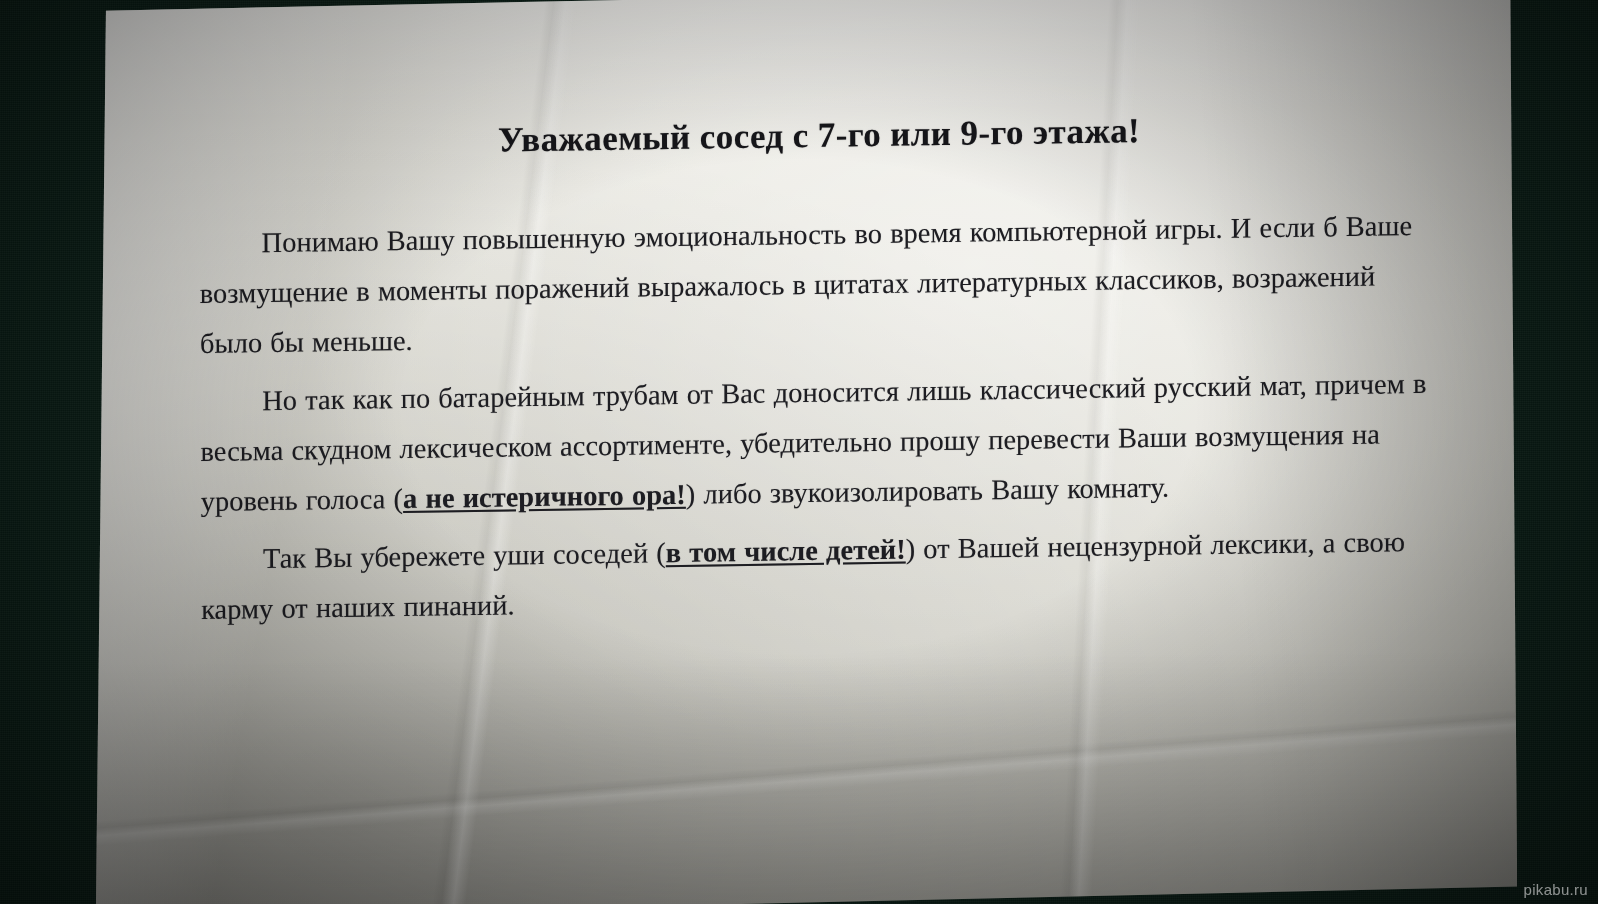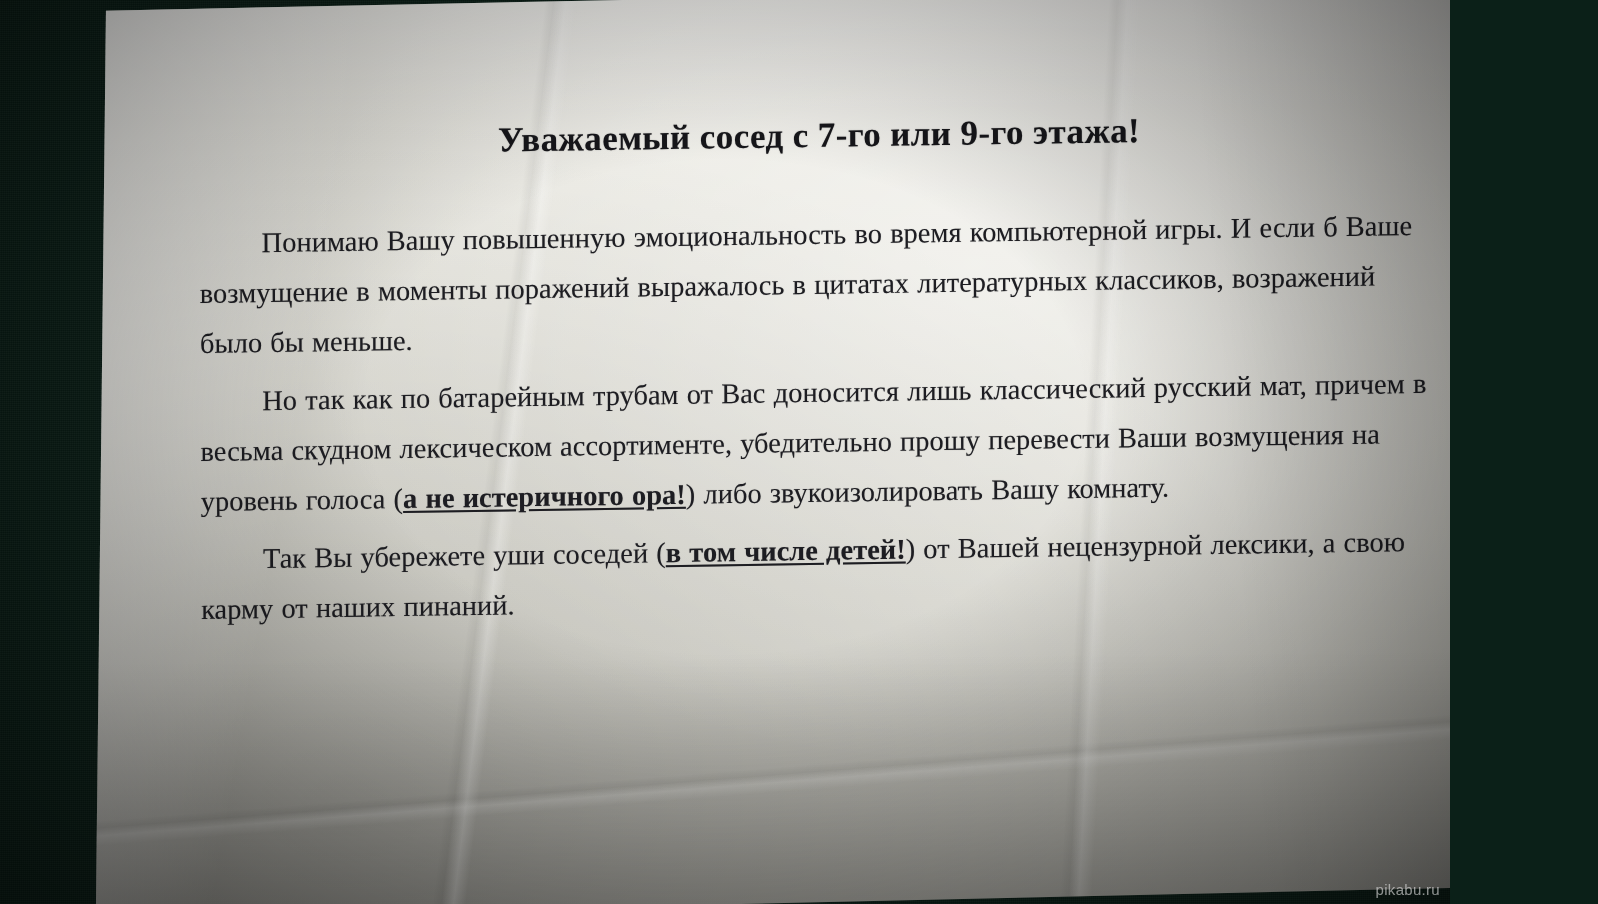--- a/index.html
+++ b/index.html
@@ -10,21 +10,21 @@
   body {
     width: 1598px;
     height: 904px;
     overflow: hidden;
     font-family: "Liberation Serif", serif;
   }
 
   
   #scene {
     position: relative;
-    width: 1450px;
+    width: 1598px;
     height: 904px;
     background:
       radial-gradient(ellipse at 20% 20%, #16miss 0%, transparent 0%),
       linear-gradient(135deg, #123025 0%, #0d2419 45%, #0a1c13 100%);
     overflow: hidden;
   }
   #scene-noise {
     position: absolute;
     inset: 0;
     background-image:

